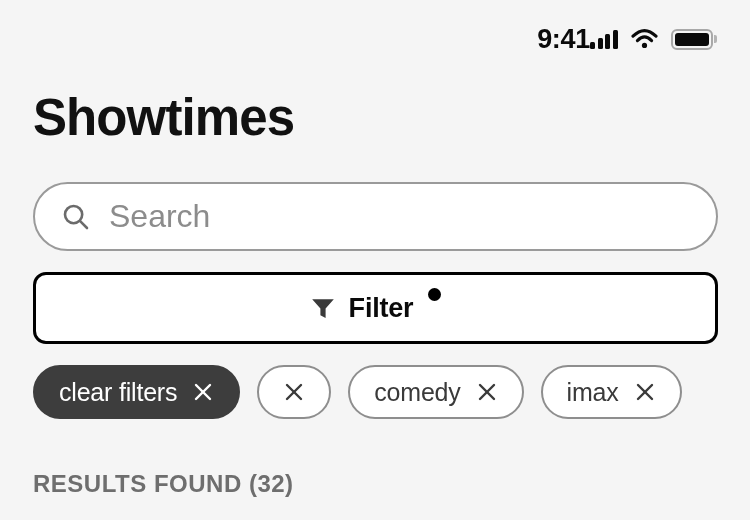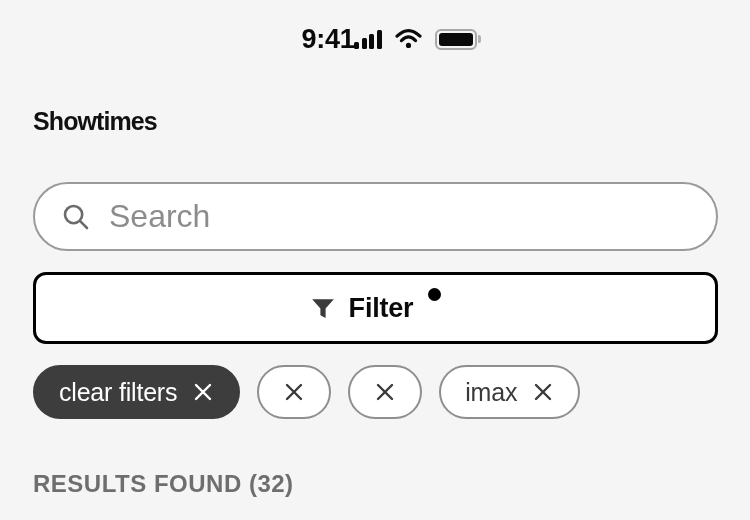--- a/index.html
+++ b/index.html
@@ -25,21 +25,21 @@
 
   
   .status-bar {
     position: absolute;
     top: 0;
     left: 0;
     width: 750px;
     height: 78px;
     display: flex;
     align-items: center;
-    justify-content: center;
+    justify-content: flex-end;
     padding: 0 33px 0 66px;
     box-sizing: border-box;
   }
   .status-time {
     font-size: 27px;
     font-weight: bold;
     color: #0a0a0a;
     letter-spacing: -0.3px;
     line-height: 1;
   }
@@ -92,23 +92,23 @@
     width: 3px;
     height: 8px;
     background: #b4b4b4;
     border-radius: 0 2px 2px 0;
     margin-left: 1.5px;
   }
 
   
   .page-title {
     position: absolute;
-    top: 108px;
-    left: 33px;
-    font-size: 25px;
+    top: 90px;
+    left: 33px;
+    font-size: 51px;
     font-weight: bold;
     color: #111111;
     letter-spacing: -0.9px;
     line-height: 1.1;
     margin: 0;
   }
 
   
   .search-bar {
     position: absolute;
@@ -328,20 +328,21 @@
     <div class="chip chip--outline">
       <span>
         <svg class="chip-close" width="22" height="22" viewBox="0 0 22 22" fill="none">
           <line x1="4" y1="4" x2="18" y2="18" stroke="#3a3a3a" stroke-width="2.4" stroke-linecap="round"></line>
           <line x1="18" y1="4" x2="4" y2="18" stroke="#3a3a3a" stroke-width="2.4" stroke-linecap="round"></line>
         </svg>
       </span>
     </div>
 
     <div class="chip chip--outline">
+      <span class="chip-label">comedy</span>
       <span>
         <svg class="chip-close" width="22" height="22" viewBox="0 0 22 22" fill="none">
           <line x1="4" y1="4" x2="18" y2="18" stroke="#3a3a3a" stroke-width="2.4" stroke-linecap="round"></line>
           <line x1="18" y1="4" x2="4" y2="18" stroke="#3a3a3a" stroke-width="2.4" stroke-linecap="round"></line>
         </svg>
       </span>
     </div>
 
     <div class="chip chip--outline">
       <span class="chip-label">imax</span>

